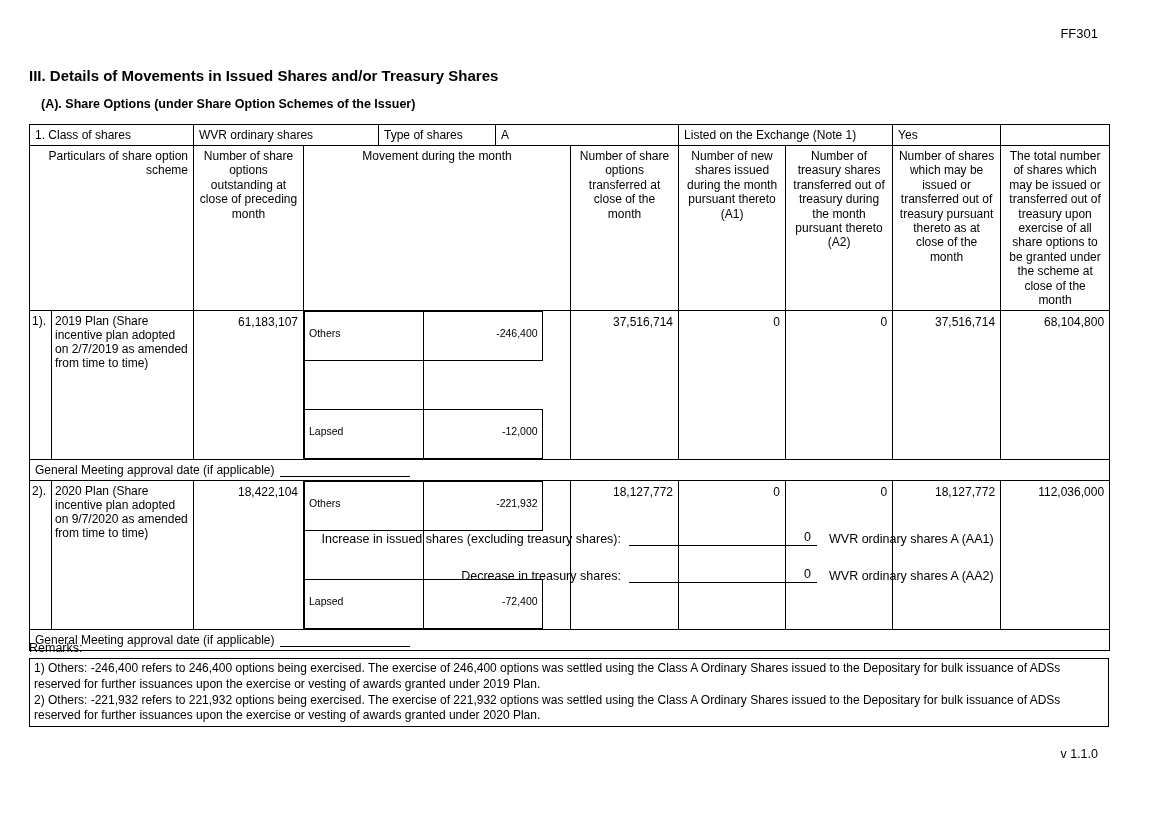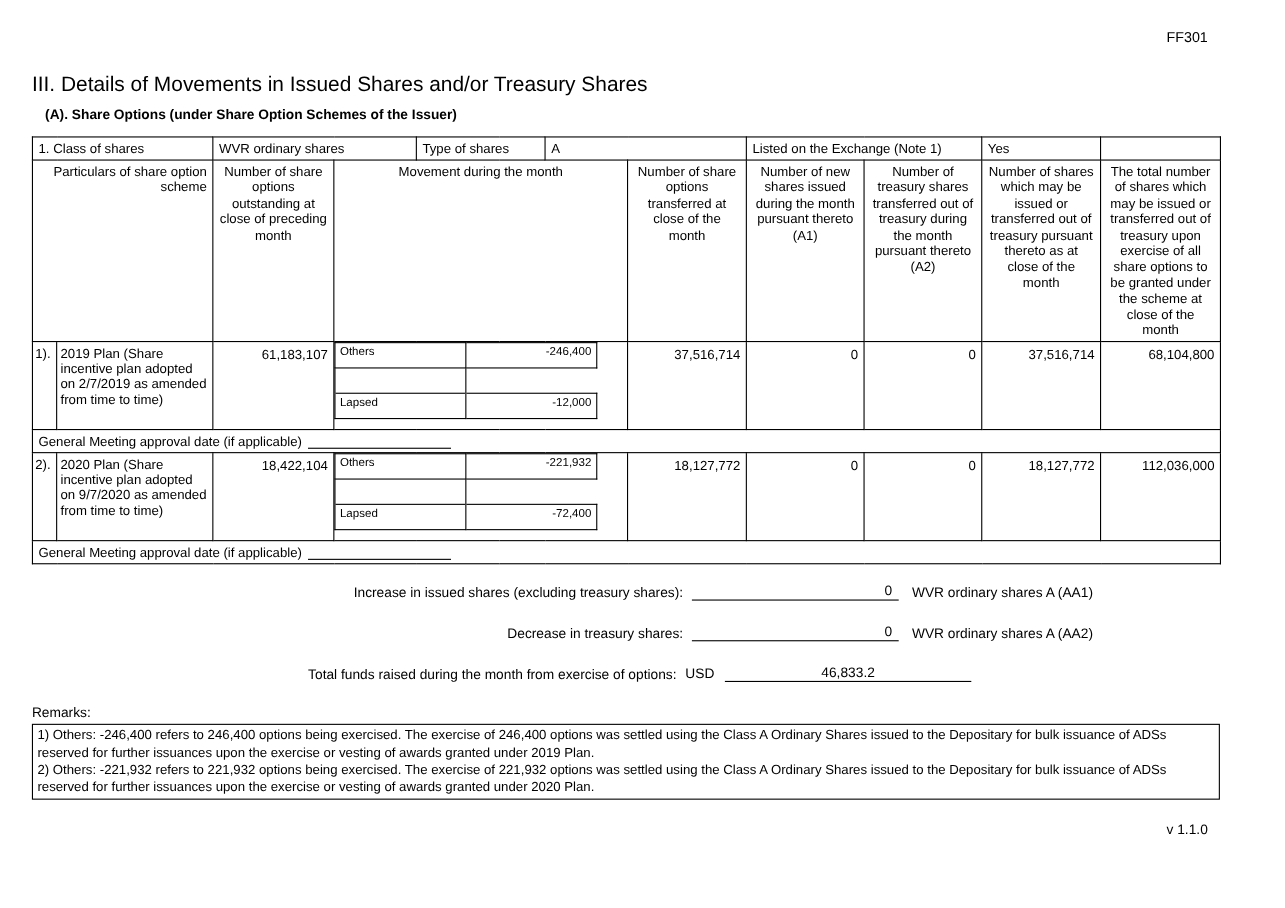--- a/index.html
+++ b/index.html
@@ -25,22 +25,22 @@
   .form-code {
     position: absolute;
     top: 26px;
     right: 70px;
     font-size: 13px;
   }
   .sec-title {
     position: absolute;
     top: 67px;
     left: 29px;
-    font-size: 19px;
-    font-weight: normal;
+    font-size: 15px;
+    font-weight: bold;
   }
   .sub-title {
     position: absolute;
     top: 97px;
     left: 41px;
     font-size: 12.5px;
     font-weight: bold;
   }
 
   
@@ -73,21 +73,21 @@
 
   
   table.mv {
     width: 100%;
     border-collapse: collapse;
     table-layout: fixed;
   }
   table.mv td {
     border: 1px solid #000;
     font-size: 10.5px;
-    padding: 2px 4px;
+    padding: 15px 4px;
     height: 18px;
   }
   .mv-label { width: 46%; }
   .mv-gap { border: none !important; width: 8%; }
   .mv-val { width: 46%; text-align: right; }
   .no-border-cell { border: none !important; }
 
   .gm-row td {
     font-size: 10.5px;
     padding-top: 4px;
@@ -307,25 +307,20 @@
     <div class="srow">
       <div class="slabel">Increase in issued shares (excluding treasury shares):</div>
       <div class="sval">0</div>
       <div class="sunit">WVR ordinary shares A (AA1)</div>
     </div>
     <div class="srow">
       <div class="slabel">Decrease in treasury shares:</div>
       <div class="sval">0</div>
       <div class="sunit">WVR ordinary shares A (AA2)</div>
     </div>
-    <div class="srow funds">
-      <div class="slabel">Total funds raised during the month from exercise of options:</div>
-      <div class="cur">USD</div>
-      <div class="fundsval">46,833.2</div>
-    </div>
   </div>
 
   <div class="remarks-label">Remarks:</div>
   <div class="remarks-box">
     <div>1) Others: -246,400 refers to 246,400 options being exercised. The exercise of 246,400 options was settled using the Class A Ordinary Shares issued to the Depositary for bulk issuance of ADSs reserved for further issuances upon the exercise or vesting of awards granted under 2019 Plan.</div>
     <div>2) Others: -221,932 refers to 221,932 options being exercised. The exercise of 221,932 options was settled using the Class A Ordinary Shares issued to the Depositary for bulk issuance of ADSs reserved for further issuances upon the exercise or vesting of awards granted under 2020 Plan.</div>
   </div>
 
   <div class="footer-right">v 1.1.0</div>
 

